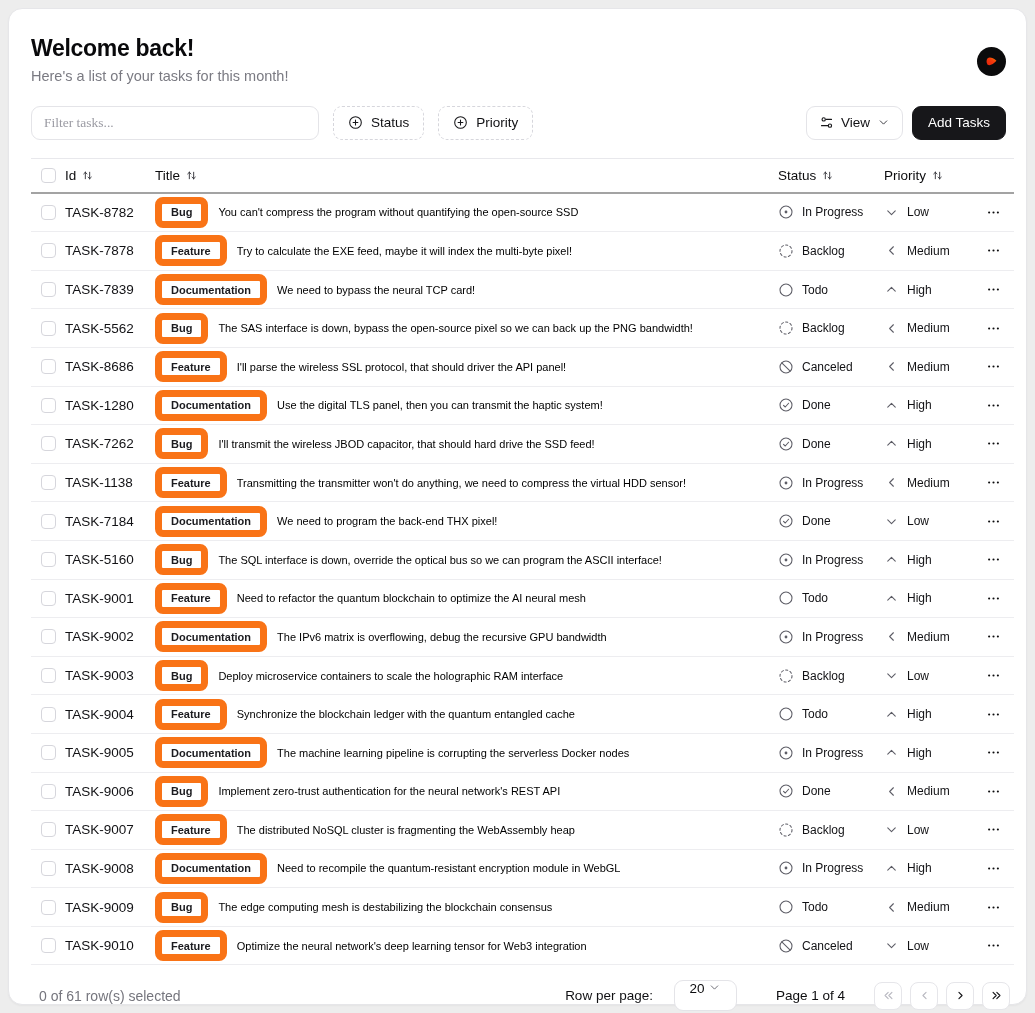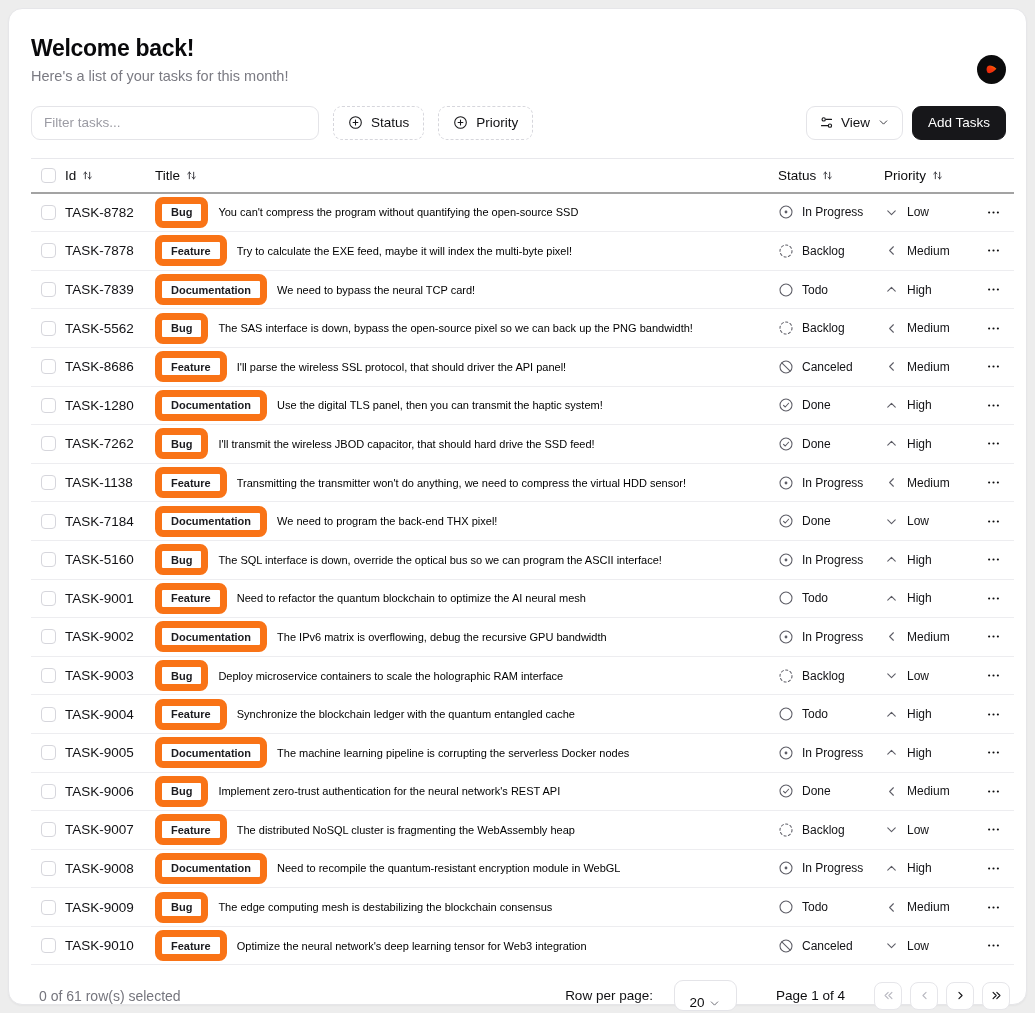--- a/index.html
+++ b/index.html
@@ -15,35 +15,35 @@
   .card {
     position:absolute; left:8px; top:8px;
     width:1019px; height:997px;
     background:#ffffff;
     border:1px solid #e6e6e9;
     border-radius:14px;
     padding:26px 12px 14px 22px;
     box-shadow:0 1px 2px rgba(0,0,0,.04);
   }
   
-  .page-header { display:flex; justify-content:space-between; align-items:flex-end; padding-right:8px; }
+  .page-header { display:flex; justify-content:space-between; align-items:center; padding-right:8px; }
   .page-title { font-size:23px; font-weight:700; letter-spacing:-.3px; color:#09090b; line-height:1.2; }
   .page-subtitle { margin-top:5px; font-size:14.5px; color:#7a7a82; }
   .avatar {
     width:29px; height:29px; border-radius:50%;
     background:#0b0b0c; display:flex; align-items:center; justify-content:center;
     cursor:pointer; flex:none; margin-top:4px;
   }
   
   .toolbar { display:flex; align-items:center; margin-top:22px; gap:14px; padding-right:8px; }
   .filter-input {
     width:288px; height:34px;
     border:1px solid #e4e4e8; border-radius:9px;
     padding:0 12px; font-size:13.5px; color:#0c0c0e;
-    font-family:Liberation Sans, sans-serif;
+    font-family:Liberation Serif, serif;
     outline:none; background:#fff;
   }
   .filter-input::placeholder { color:#9b9ba3; }
   .btn {
     display:inline-flex; align-items:center; gap:8px;
     height:34px; padding:0 14px; background:#fff;
     border:1px solid #e4e4e8; border-radius:9px;
     font-size:13.5px; font-weight:500; color:#111114;
     font-family:"Liberation Sans", sans-serif; cursor:pointer; white-space:nowrap;
   }
@@ -80,21 +80,21 @@
     width:28px; height:28px; border:none; background:transparent; border-radius:7px;
     display:flex; align-items:center; justify-content:center; cursor:pointer; padding:0;
   }
   
   .table-footer { display:flex; align-items:center; margin-top:15px; padding:0 4px 0 8px; }
   .selected-info { font-size:14px; color:#75757d; }
   .footer-right { margin-left:auto; display:flex; align-items:center; }
   .rpp-label { font-size:13.5px; color:#101013; margin-right:21px; }
   .page-size-select {
     width:63px; height:31px; border:1px solid #e4e4e8; border-radius:9px; background:#fff;
-    display:flex; align-items:flex-end; justify-content:center; gap:4px;
+    display:flex; align-items:flex-start; justify-content:center; gap:4px;
     font-size:13.5px; color:#0c0c0e; cursor:pointer;
   }
   .page-info { font-size:13.5px; font-weight:500; color:#0c0c0e; margin:0 29px 0 39px; }
   .pager { display:flex; gap:8px; }
   .pager-btn {
     width:28px; height:28px; border:1px solid #e6e6ea; border-radius:8px; background:#fff;
     display:flex; align-items:center; justify-content:center; cursor:pointer; padding:0;
   }
   .pager-btn.disabled { cursor:default; }
 </style>

